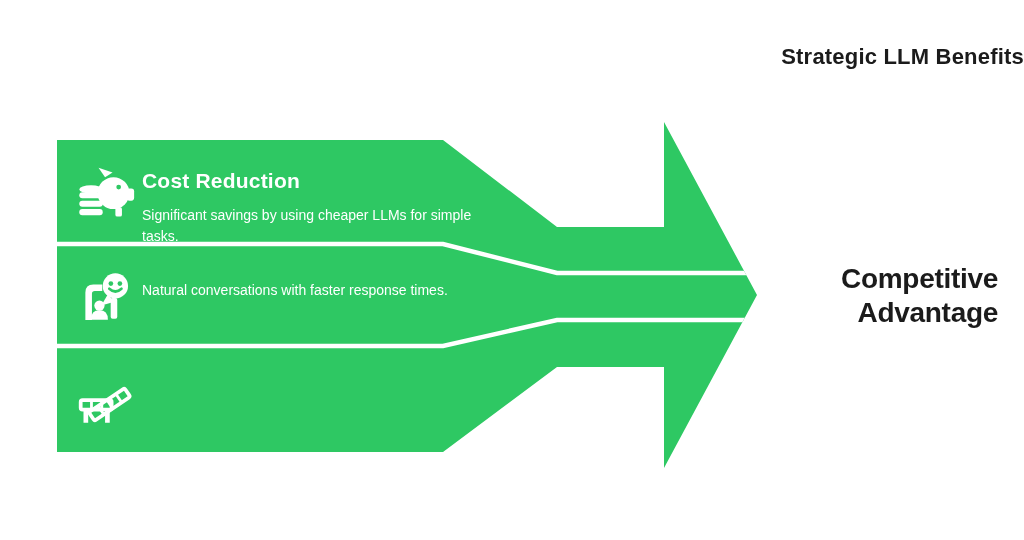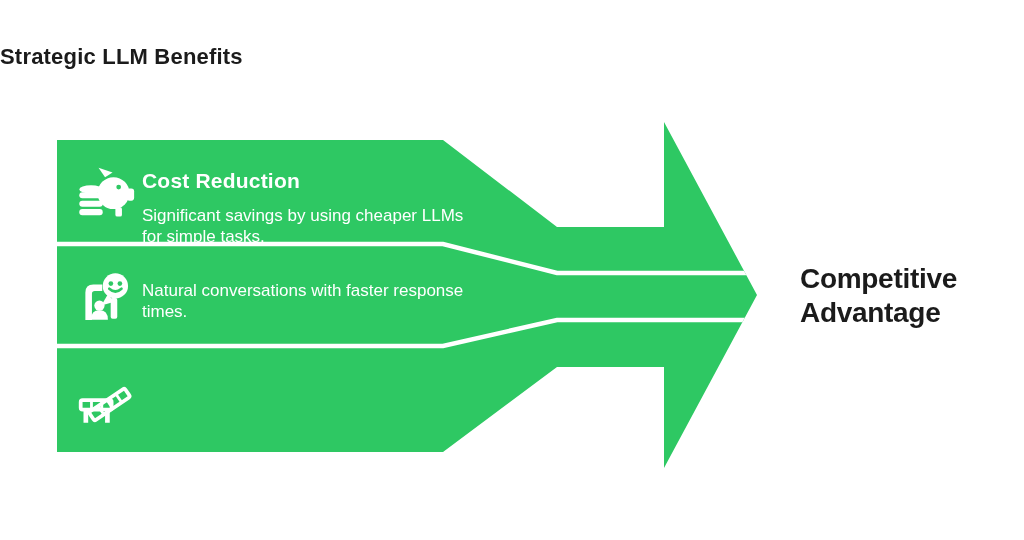--- a/index.html
+++ b/index.html
@@ -9,69 +9,70 @@
     height: 540px;
     background: var(--background, #ffffff);
     overflow: hidden;
     font-family: "Liberation Sans", sans-serif;
   }
   .title {
     position: absolute;
     top: 44px;
     left: 0;
     width: 100%;
-    text-align: left;
+    text-align: right;
     font-size: 22px;
     font-weight: 700;
     letter-spacing: 0.2px;
     color: var(--text-dark, #1b1b1b);
     margin: 0;
   }
   .arrow-svg { position: absolute; left: 0; top: 0; }
   .band-content {
     position: absolute;
     left: 142px;
     color: var(--text-light, #ffffff);
   }
   .band-content .heading {
     font-size: 21px;
     font-weight: 700;
     letter-spacing: 0.2px;
     margin: 16px 0 11px 0;
     line-height: 26px;
   }
   .band-content .desc {
-    font-size: 17px;
+    font-size: 14px;
     font-weight: 400;
     line-height: 21px;
     margin: 0;
   }
   .bc-1 { top: 152px; } .bc-1 .desc { width: 340px; }
   .bc-2 { top: 260px; } .bc-2 .desc { width: 330px; margin-top: 20px; }
   .bc-3 { top: 365px; } .bc-3 .desc { width: 300px; }
   .icon {
     position: absolute;
     left: 76px;
     width: 60px;
     height: 62px;
   }
   .ic-1 { top: 164px; }
   .ic-2 { top: 268px; }
   .ic-3 { top: 372px; }
   .icon svg { width: 100%; height: 100%; display: block; }
   .outcome {
     position: absolute;
-    left: 800px;
+    left: 783px;
     top: 262px;
     width: 215px;
     font-size: 28px;
     font-weight: 700;
     line-height: 34px;
     letter-spacing: -0.3px;
     color: var(--text-dark, #1d1d1d);
+    text-align: right;
   }
 </style>
 </head>
 <body>
 
 <div class="canvas">
 
   <h1 class="title">Strategic LLM Benefits</h1>
 
   <svg class="arrow-svg" width="1024" height="540" viewBox="0 0 1024 540">

